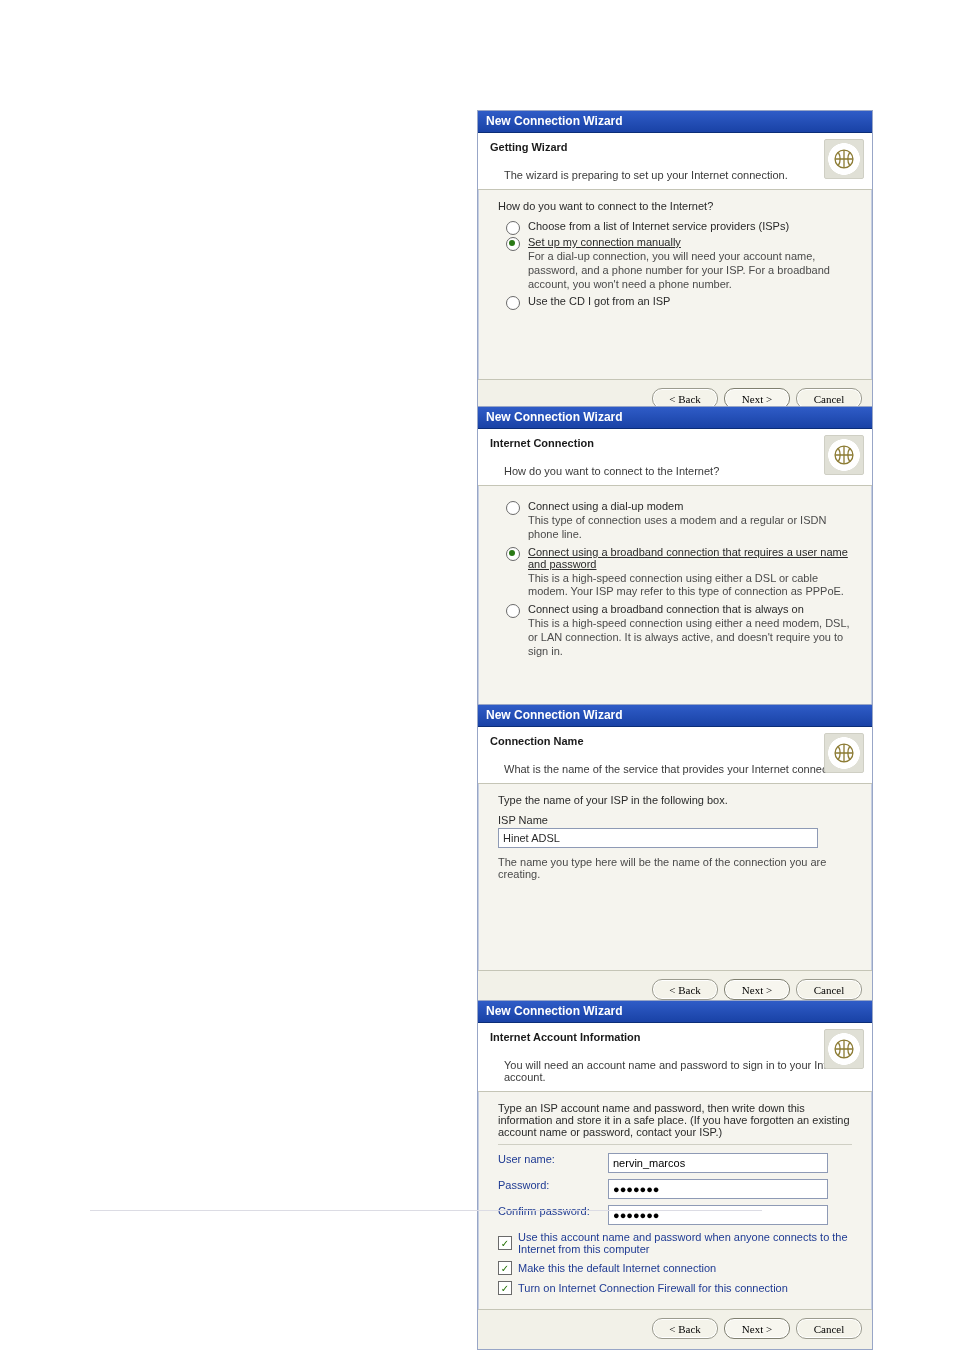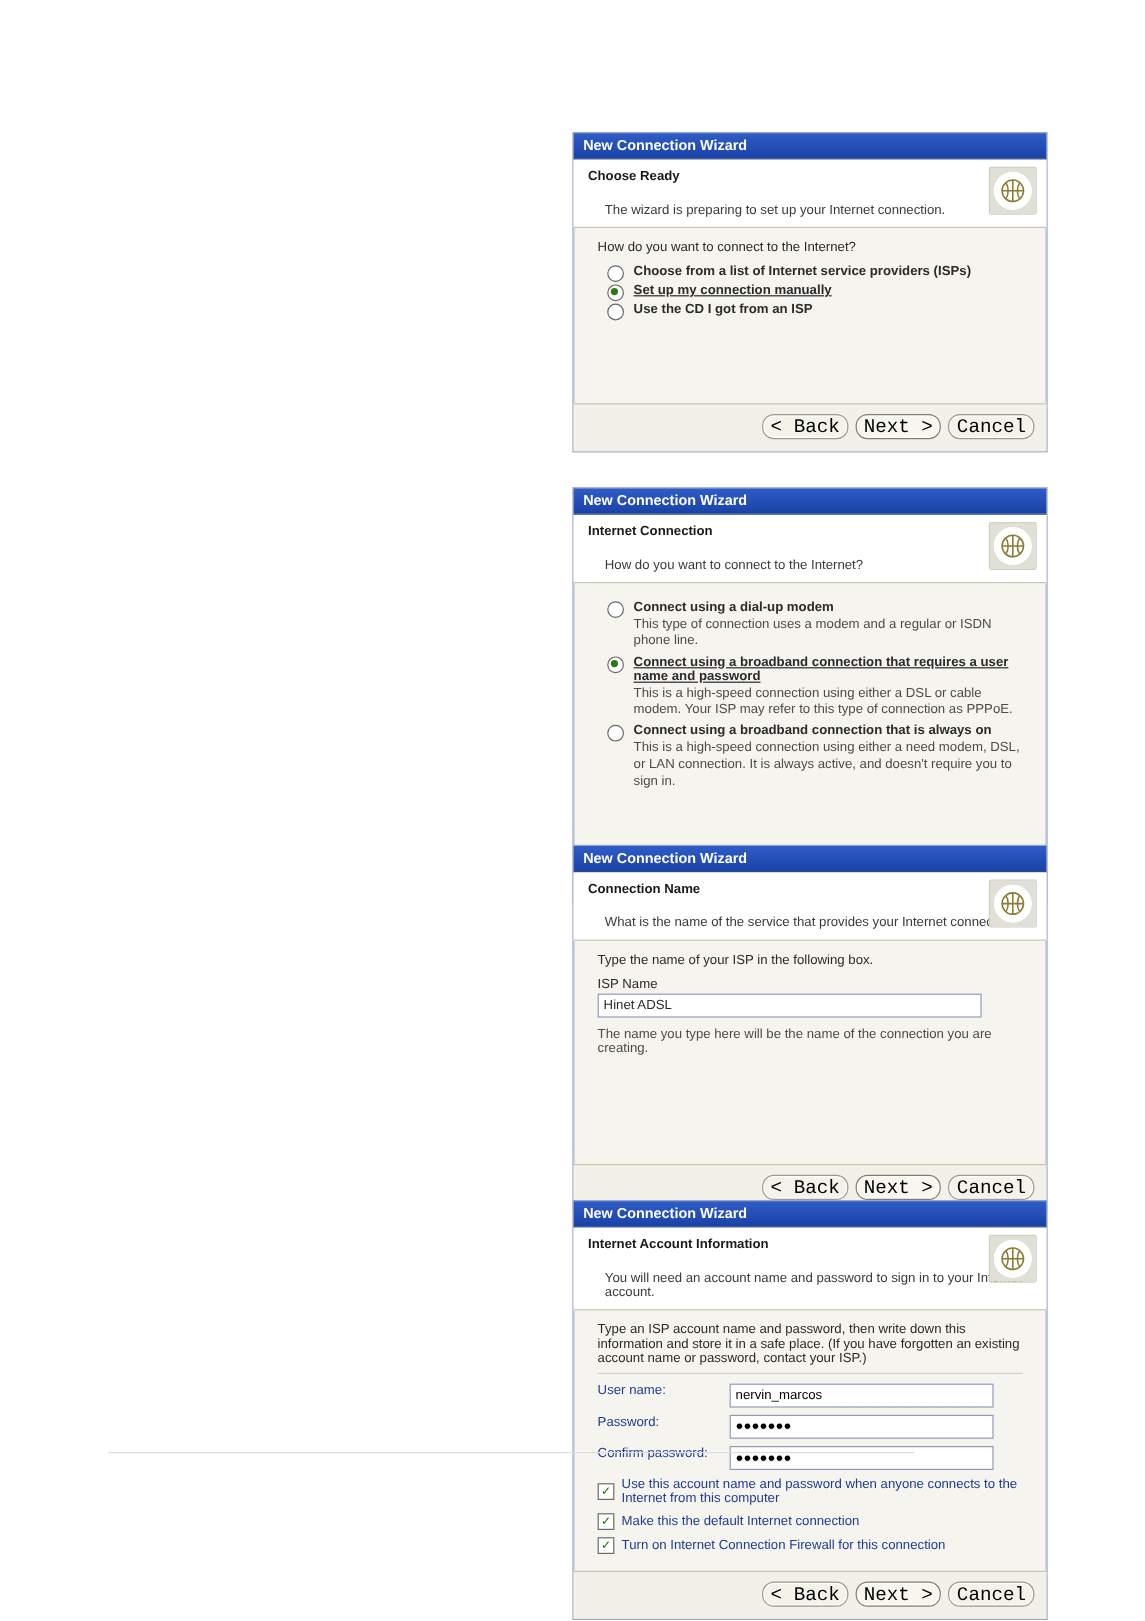--- a/index.html
+++ b/index.html
@@ -58,21 +58,21 @@
     border-radius:2px;
     background:radial-gradient(circle at 50% 50%,#ffffff 0 58%,#e0e0d6 60% 100%);
     display:flex;align-items:center;justify-content:center;
   }
   .header-icon svg{width:26px;height:26px}
   .globe{fill:none;stroke:#8c7b33;stroke-width:1.6}
 
   .body{padding:10px 20px 14px 20px;font-size:11px;color:#2a2a2a}
   .body .lead{margin-bottom:8px}
   .opt{margin:4px 0 4px 8px;padding-left:22px;position:relative}
-  .opt .lbl{font-weight:bold}
+  .opt .lbl{font-weight:normal}
   .opt .desc{margin-top:2px;color:#4b4b4b;line-height:1.25}
   .radio{
     position:absolute;left:0;top:1px;width:12px;height:12px;
     border:1px solid #6a6a6a;border-radius:50%;background:#fff
   }
   .radio.sel::after{content:"";position:absolute;left:2px;top:2px;width:6px;height:6px;border-radius:50%;background:#2a7a16}
   .underline{text-decoration:underline}
 
   .field{margin:6px 0}
   .field-label{margin-bottom:2px}
@@ -95,53 +95,54 @@
   .ck.on::after{content:"✓"}
 
   .footer{
     border-top:1px solid #c5c5b6;
     background:#f2f1e8;
     padding:8px 10px 10px;
     display:flex;justify-content:flex-end;gap:6px
   }
   .btn{
     min-width:66px;height:21px;
-    font-family:Liberation Mono, monospace;font-size:16px;
+    font-family:Liberation Serif, serif;font-size:11px;
     background:#f4f3ea;border:1px solid #9b9b8f;border-radius:10px;
     box-shadow:inset 0 0 0 1px #ffffff;
     cursor:pointer
   }
   .btn.primary{background:#f7f6ef;border-color:#7f7f70}
 </style>
 </head>
 <body>
 
 <div class="page">
 
   <div class="wizard" style="top:110px">
     <div class="titlebar">New Connection Wizard</div>
     <div class="header">
-      <div class="header-title">Choose Ready</div>
+      <div class="header-title">Getting Wizard</div>
       <div class="header-sub">The wizard is preparing to set up your Internet connection.</div>
       <div class="header-icon">
         <svg viewBox="0 0 32 32">
             <circle class="globe" cx="16" cy="16" r="11"></circle>
             <path class="globe" d="M5 16h22M16 5v22M9 8c3 4 3 12 0 16M23 8c-3 4-3 12 0 16"></path>
           </svg>
       </div>
     </div>
     <div class="body">
       <div class="lead">How do you want to connect to the Internet?</div>
       <div class="opt">
         <span class="radio"></span>
         <span class="lbl">Choose from a list of Internet service providers (ISPs)</span>
       </div>
       <div class="opt">
         <span class="radio sel"></span>
         <span class="lbl underline">Set up my connection manually</span>
+        <div class="desc">For a dial-up connection, you will need your account name, password, and a phone number for your ISP. For a broadband account, you won't need a phone number.</div>
       </div>
       <div class="opt">
         <span class="radio"></span>
         <span class="lbl">Use the CD I got from an ISP</span>
       </div>
       <div style="height:54px"></div>
     </div>
     <div class="footer">
       <button class="btn">&lt; Back</button>
       <button class="btn primary">Next &gt;</button>

